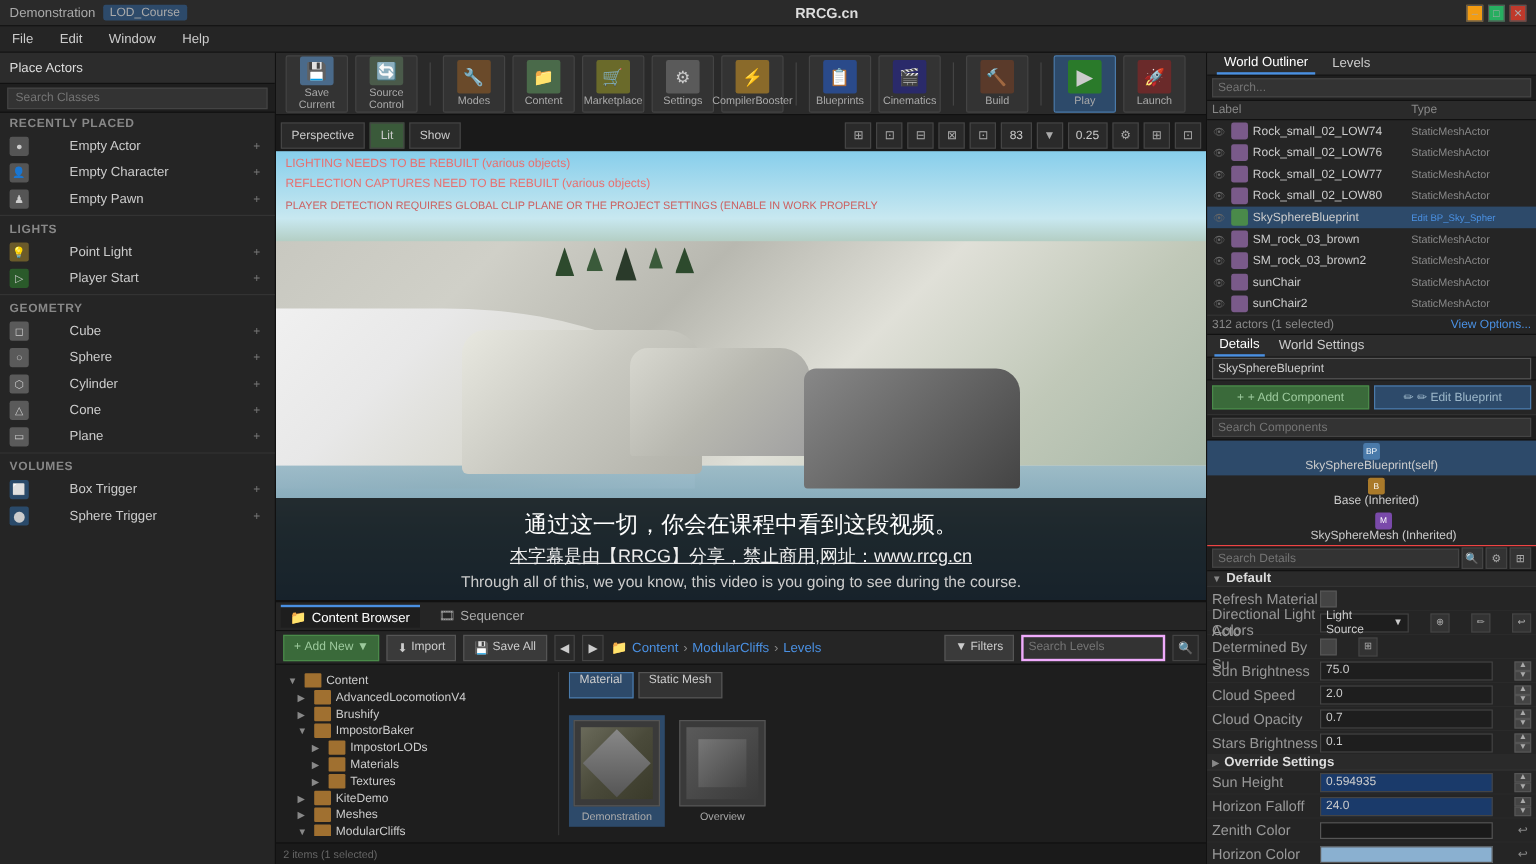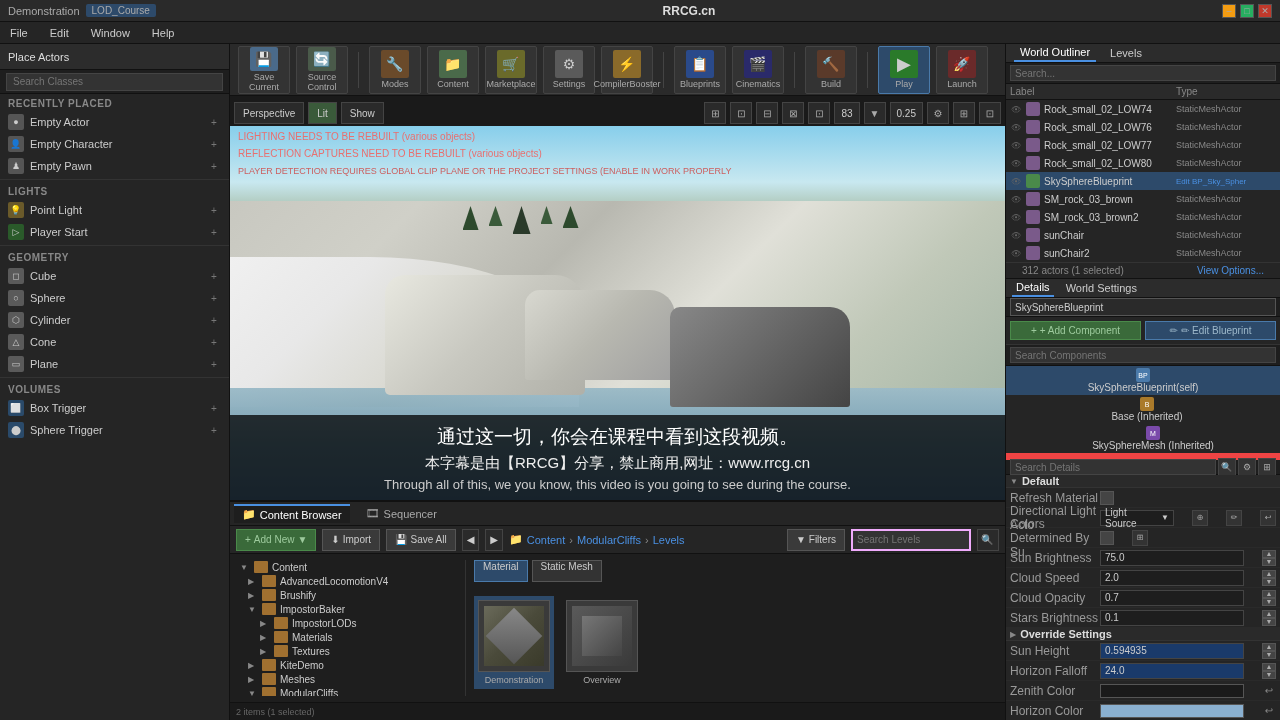--- a/index.html
+++ b/index.html
@@ -29,21 +29,21 @@
     .main-layout { display: flex; height: calc(720px - 44px); }
 
     
     .left-panel { width: 230px; background: #252525; display: flex; flex-direction: column; border-right: 1px solid #111; flex-shrink: 0; }
     .left-panel-header { height: 26px; background: #2c2c2c; display: flex; align-items: center; padding: 0 8px; font-size: 11px; color: #ddd; border-bottom: 1px solid #111; }
     .search-bar { height: 24px; display: flex; align-items: center; padding: 0 6px; background: #1e1e1e; border-bottom: 1px solid #111; }
     .search-input { flex: 1; background: #333; border: 1px solid #444; color: #ccc; padding: 2px 6px; font-size: 10px; height: 18px; outline: none; }
     .section-label { font-size: 10px; color: #888; padding: 4px 8px 2px; font-weight: bold; text-transform: uppercase; letter-spacing: 0.5px; }
     .actor-item { display: flex; align-items: center; gap: 6px; padding: 3px 8px; cursor: pointer; }
     .actor-icon { width: 16px; height: 16px; background: #555; border-radius: 2px; flex-shrink: 0; display: flex; align-items: center; justify-content: center; font-size: 9px; }
-    .actor-label { font-size: 11px; color: #ccc; flex: 1; }
+    .actor-label { font-size: 11px; color: #ccc; flex: 1; margin-left: 28px; }
     .actor-add { width: 14px; height: 14px; display: flex; align-items: center; justify-content: center; color: #777; font-size: 10px; }
     .divider { height: 1px; background: #333; margin: 2px 0; }
 
     
     .center-area { flex: 1; display: flex; flex-direction: column; overflow: hidden; }
     .toolbar-row { height: 52px; background: #2a2a2a; display: flex; align-items: center; padding: 0 8px; gap: 6px; border-bottom: 1px solid #111; }
     .tool-btn { display: flex; flex-direction: column; align-items: center; justify-content: center; width: 52px; height: 48px; background: #333; border: 1px solid #444; cursor: pointer; border-radius: 2px; gap: 2px; }
     .tool-icon { width: 28px; height: 28px; background: #555; border-radius: 2px; display: flex; align-items: center; justify-content: center; font-size: 14px; }
     .tool-label { font-size: 9px; color: #aaa; text-align: center; line-height: 1.1; }
     .tool-btn.active { background: #2d4a6a; border-color: #4a7aaa; }
@@ -98,21 +98,21 @@
 
     .outliner-item { display: flex; align-items: center; gap: 4px; padding: 2px 4px; cursor: pointer; font-size: 10px; }
     .outliner-item.selected { background: #2d4a6a; }
     .oi-eye { width: 12px; height: 12px; display: flex; align-items: center; justify-content: center; color: #666; font-size: 8px; }
     .oi-icon { width: 14px; height: 14px; background: #4a7aaa; border-radius: 2px; flex-shrink: 0; }
     .oi-icon.mesh { background: #7a5a8a; }
     .oi-icon.bp { background: #4a8a4a; }
     .oi-label { flex: 1; color: #ccc; }
     .oi-type { width: 100px; color: #888; font-size: 9px; }
 
-    .outliner-count { font-size: 10px; color: #888; padding: 2px 16px; border-top: 1px solid #333; display: flex; justify-content: space-between; }
+    .outliner-count { font-size: 10px; color: #888; padding: 2px 4px; border-top: 1px solid #333; display: flex; justify-content: space-between; }
     .view-options { color: #4a90e2; cursor: pointer; }
 
     
     .details-header { height: 24px; background: #2c2c2c; display: flex; align-items: center; padding: 0 6px; gap: 8px; border-bottom: 1px solid #111; border-top: 1px solid #111; }
     .details-tab { font-size: 11px; color: #ccc; cursor: pointer; padding: 2px 4px; }
     .details-tab.active { color: #fff; border-bottom: 2px solid #4a90e2; }
 
     .details-name-row { height: 22px; display: flex; align-items: center; padding: 0 4px; background: #1e1e1e; border-bottom: 1px solid #111; }
     .details-name-input { flex: 1; background: #2a2a2a; border: 1px solid #555; color: #ccc; padding: 1px 4px; font-size: 10px; height: 18px; outline: none; }
 
@@ -126,21 +126,21 @@
     .comp-item { display: flex; align-items: center; gap: 0; padding: 2px 8px; cursor: pointer; font-size: 10px; flex-direction: column; }
     .comp-item.selected { background: #2d4a6a; }
     .comp-indent { padding-left: 16px; }
     .comp-indent2 { padding-left: 28px; }
     .comp-icon { width: 14px; height: 14px; border-radius: 2px; flex-shrink: 0; display: flex; align-items: center; justify-content: center; font-size: 7px; color: #fff; }
     .comp-icon.blue { background: #4a7aaa; }
     .comp-icon.orange { background: #aa7a2a; }
     .comp-icon.purple { background: #7a4aaa; }
     .comp-label { flex: 1; color: #ccc; }
 
-    .details-search { height: 22px; display: flex; align-items: center; padding: 2px 4px; background: #1e1e1e; border-bottom: 1px solid #111; border-top: 7px solid #ef4444; gap: 2px; }
+    .details-search { height: 22px; display: flex; align-items: center; padding: 2px 4px; background: #1e1e1e; border-bottom: 1px solid #111; border-top: 1px solid #ef4444; gap: 2px; }
     .details-input { flex: 1; background: #333; border: 1px solid #444; color: #ccc; padding: 2px 4px; font-size: 10px; height: 16px; outline: none; }
     .details-icon-btn { width: 18px; height: 18px; background: #333; border: 1px solid #444; display: flex; align-items: center; justify-content: center; font-size: 9px; cursor: pointer; color: #aaa; }
 
     .section-header { height: 20px; background: #2a2a2a; display: flex; align-items: center; padding: 0 4px; gap: 4px; border-bottom: 1px solid #333; cursor: pointer; }
     .section-chevron { font-size: 8px; color: #888; }
     .section-name { font-size: 11px; color: #ddd; font-weight: bold; }
 
     .prop-row { display: flex; align-items: center; padding: 2px 4px; border-bottom: 1px solid #2a2a2a; min-height: 20px; }
     .prop-label { width: 90px; font-size: 12px; color: #999; flex-shrink: 0; }
     .prop-value { flex: 1; display: flex; align-items: center; gap: 18px; }
@@ -390,21 +390,21 @@
             <div style="width:16px;height:22px;background:#2d4a2d;clip-path:polygon(50% 0%,100% 100%,0% 100%);"></div>
           </div>
         </div>
 
         <div class="viewport-warning">LIGHTING NEEDS TO BE REBUILT (various objects)</div>
         <div class="viewport-warning2">REFLECTION CAPTURES NEED TO BE REBUILT (various objects)</div>
         <div class="viewport-warning3">PLAYER DETECTION REQUIRES GLOBAL CLIP PLANE OR THE PROJECT SETTINGS (ENABLE IN WORK PROPERLY</div>
 
         <div class="subtitle-bar">
           <div style="font-size:19px;color:#fff;text-align:center;">通过这一切，你会在课程中看到这段视频。</div>
-          <div style="font-size:15px;color:#eee;text-align:center;display:flex;align-items:center;gap:8px;">
+          <div style="font-size:15px;color:#eee;text-align:center;display:flex;align-items:center;gap:8px;text-decoration:underline;">
             <span>本字幕是由【RRCG】分享，禁止商用,网址：www.rrcg.cn</span>
           </div>
           <div style="font-size:13px;color:#ccc;text-align:center;">Through all of this, we you know, this video is you going to see during the course.</div>
         </div>
       </div>
 
       <div class="bottom-area">
         <div class="bottom-tabs">
           <div class="bottom-tab active">
             <span>📁</span>

